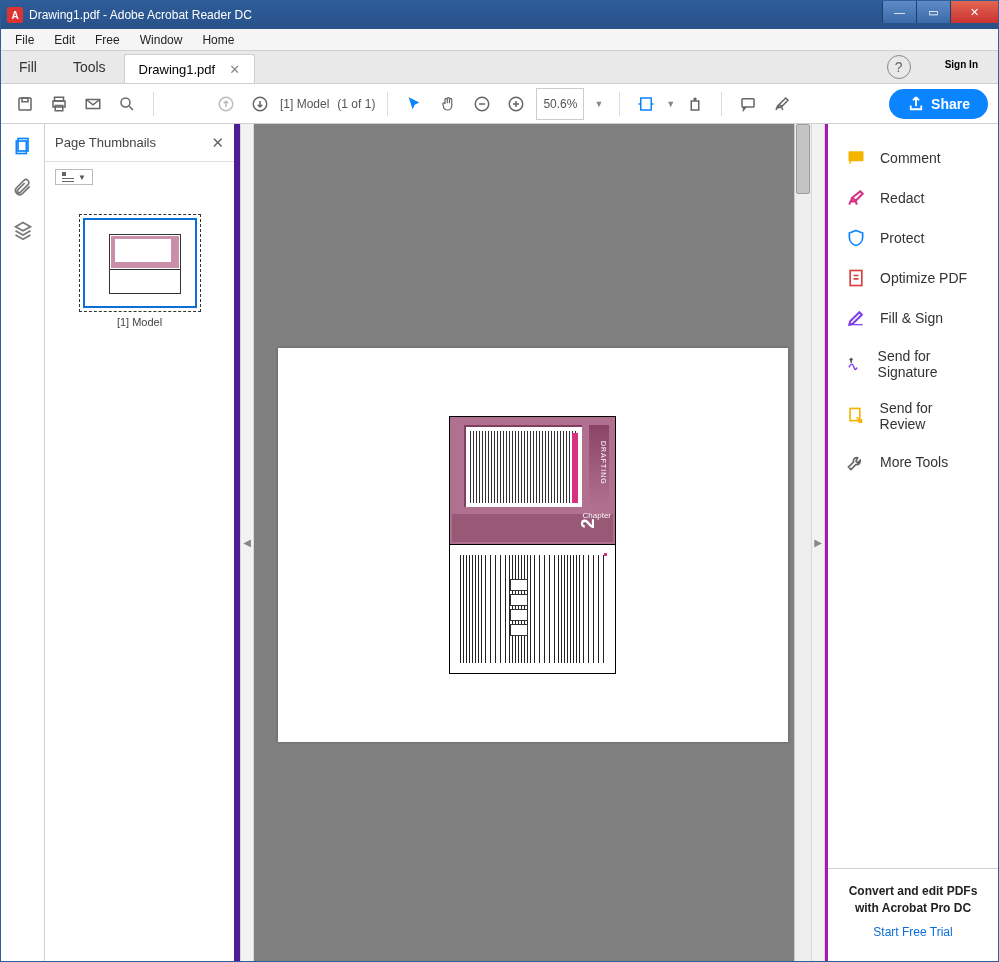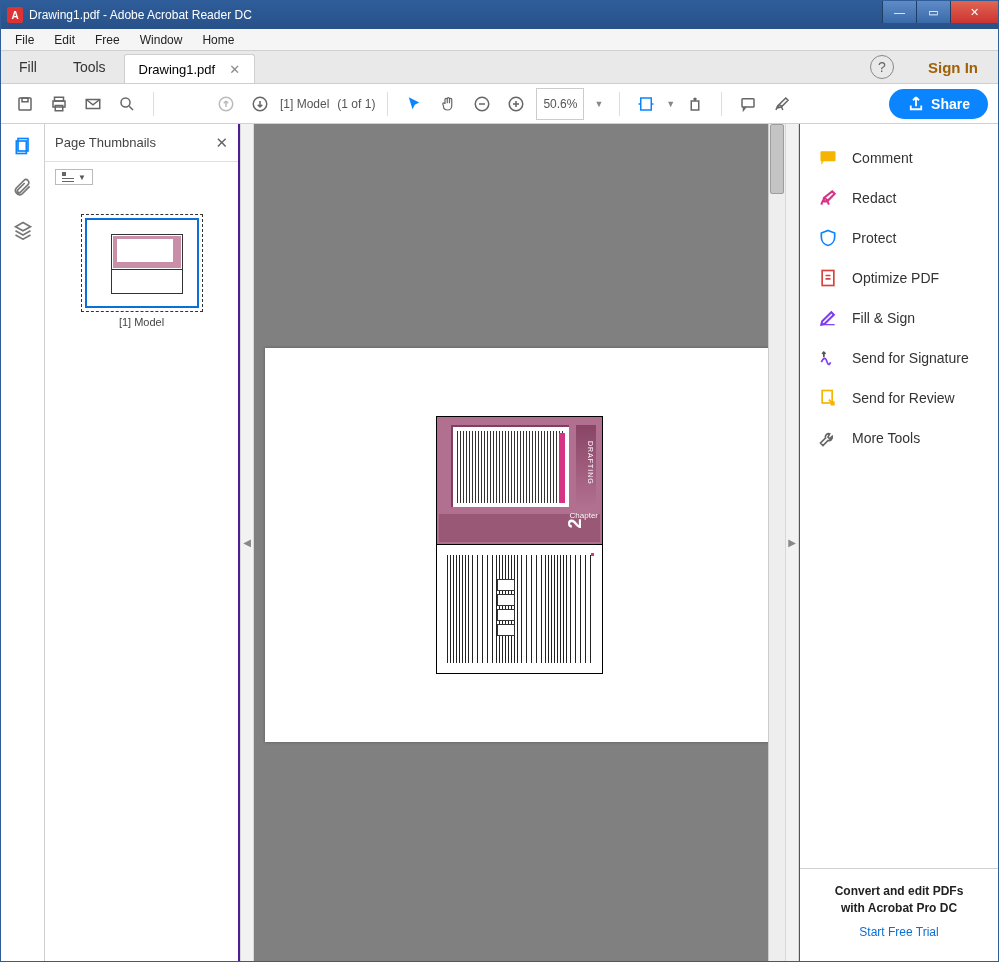--- a/index.html
+++ b/index.html
@@ -11,34 +11,34 @@
 .winbtns { display: flex; height: 100%; }
 .winbtn { width: 34px; height: 22px; margin-top:0; display:flex;align-items:center;justify-content:center; background: linear-gradient(#5f8cc7,#3a6aa8); border-left:1px solid #1e3e66; color:#fff; font-size:11px; }
 .winbtn.close { background: linear-gradient(#e06650,#c33); width:48px; }
 .menubar { height: 22px; background: #f5f5f5; border-bottom: 1px solid #d0d0d0; display: flex; align-items: center; padding: 0 4px; font-size: 12px; color:#222; }
 .menubar .mi { padding: 2px 10px; }
 .tabrow { height: 33px; background: #e9e9e9; border-bottom: 1px solid #cfcfcf; display:flex; align-items:stretch; }
 .tabrow .navtab { padding: 8px 18px; font-size: 14px; color:#333; }
 .tabrow .doctab { background:#fff; border:1px solid #cfcfcf; border-bottom:none; padding: 7px 14px; font-size:13px; display:flex; align-items:center; gap:14px; margin-top:3px; border-radius:3px 3px 0 0;justify-content:space-between;}
 .tabrow .flex { flex:1; }
 .tabrow .help { width:24px;height:24px;border:1.5px solid #888;border-radius:50%;display:flex;align-items:center;justify-content:center;margin:4px 14px;color:#666;font-size:14px;}
-.tabrow .signin { padding:8px 20px; font-size:15px; font-weight:bold; color:#a16207; }
+.tabrow .signin { padding:8px 20px; font-size:10px; font-weight:bold; color:#000000; }
 .doctab .x { color:#888; font-size:13px; }
 .toolbar { height: 40px; background:#fff; border-bottom:1px solid #d0d0d0; display:flex; align-items:center; padding:0 10px; font-size:12px; color:#555; gap:6px;}
 .toolbar .tbtn { width:28px; height:28px; display:flex; align-items:center; justify-content:center; color:#555;}
 .toolbar .sep { width:1px; height:24px; background:#ddd; margin:0 6px;}
 .toolbar .pageinfo { display:flex; align-items:center; gap:8px; font-size:12px; color:#555;}
 .toolbar .zoom { border:1px solid #ccc; padding:8px 6px; min-width:48px; text-align:center; }
 .toolbar .share { margin-left:auto; background:#0a84ff; color:#fff; border-radius:16px; padding:6px 18px; font-size:14px; font-weight:bold; display:flex; align-items:center; gap:6px;}
 .toolbar svg { width:18px; height:18px; }
 .body { flex:1; display:flex; min-height:0; }
 .leftrail { width:44px; background:#fff; border-right:1px solid #d0d0d0; display:flex; flex-direction:column; align-items:center; padding-top:10px; gap:18px;}
 .leftrail .rb { width:24px;height:24px;display:flex;align-items:center;justify-content:center;color:#777;}
 .leftrail .rb.active { color:#0a84ff; }
-.thumbpane { width:195px; background:#fff; border-right:2px solid #4c1d95; display:flex; flex-direction:column; }
+.thumbpane { width:195px; background:#fff; border-right:6px solid #4c1d95; display:flex; flex-direction:column; }
 .thumbpane .hdr { height:38px; display:flex; align-items:center; padding:0 10px; color:#444; font-size:13px; border-bottom:1px solid #e0e0e0;}
 .thumbpane .hdr .x { margin-left:auto; color:#666; font-size:15px;}
 .thumbpane .opts { padding:6px 10px; }
 .thumbpane .opts .optbtn { border:1px solid #bbb; padding:2px 6px; font-size:11px; color:#555; display:inline-flex; align-items:center; gap:4px;}
 .thumbpane .thumbbox { margin:22px auto 4px; width:122px; }
 .thumbpane .thumbsel { border:1px dashed #333; padding:3px;}
 .thumbpane .thumb { border:2px solid #0a6fd6; background:#fff; height:90px; position:relative;}
 .thumbpane .thumb .mini { position:absolute; left:24px; top:14px; width:72px; height:60px; border:1px solid #333;}
 .thumbpane .thumb .mini .mtop { height:32px; background:#c98fa9; margin:1px; position:relative;}
 .thumbpane .thumb .mini .mtop .mw { position:absolute; left:4px; top:3px; right:8px; bottom:6px; background:#fff;}
@@ -61,21 +61,21 @@
 .pc-top .band1 { flex:1; background:#9a5877;}
 .pc-top .bandnum { position:absolute; right:22px; bottom:10px; color:#fff; font-size:18px; font-weight:600; transform:rotate(-90deg);}
 .pc-top .chapter { position:absolute; right:4px; bottom:24px; color:#fff; font-size:8px;}
 .pc-bot { height:129px; background:#fff; border-top:1px solid #000; position:relative;}
 .pc-bot .cols { position:absolute; left:10px; top:10px; right:10px; bottom:10px; display:flex; gap:2px;}
 .pc-bot .col { flex:1; background: repeating-linear-gradient(90deg, #222 0 1px, transparent 1px 3px);}
 .pc-bot .col.sparse { background: repeating-linear-gradient(90deg, #222 0 1px, transparent 1px 5px);}
 .pc-bot .boxes { position:absolute; left:60px; top:34px; display:flex; flex-direction:column; gap:3px;}
 .pc-bot .boxes .bx { width:18px; height:12px; border:1px solid #333; background:#fff;}
 .pc-bot .magdot { position:absolute; top:8px; right:8px; width:3px; height:3px; background:#d63384;}
-.rpanel { width:199px; background:#fff; border-left:1px solid #a21caf; display:flex; flex-direction:column;}
+.rpanel { width:173px; background:#fff; border-left:3px solid #a21caf; display:flex; flex-direction:column;}
 .rpanel .tools { padding:14px 0; display:flex; flex-direction:column; }
 .rpanel .tool { display:flex; align-items:center; gap:14px; padding:10px 18px; font-size:14px; color:#333;}
 .rpanel .tool .ico { width:20px; height:20px; display:flex; align-items:center; justify-content:center;}
 .rpanel .promo { margin-top:auto; border-top:1px solid #d0d0d0; padding:14px 10px 22px; text-align:center;}
 .rpanel .promo .h { font-size:12px; font-weight:bold; color:#222; line-height:1.4;}
 .rpanel .promo .link { font-size:12px; color:#0a6fd6; margin-top:8px;}
 svg { display:block; }
 </style>
 </head>
 <body>

